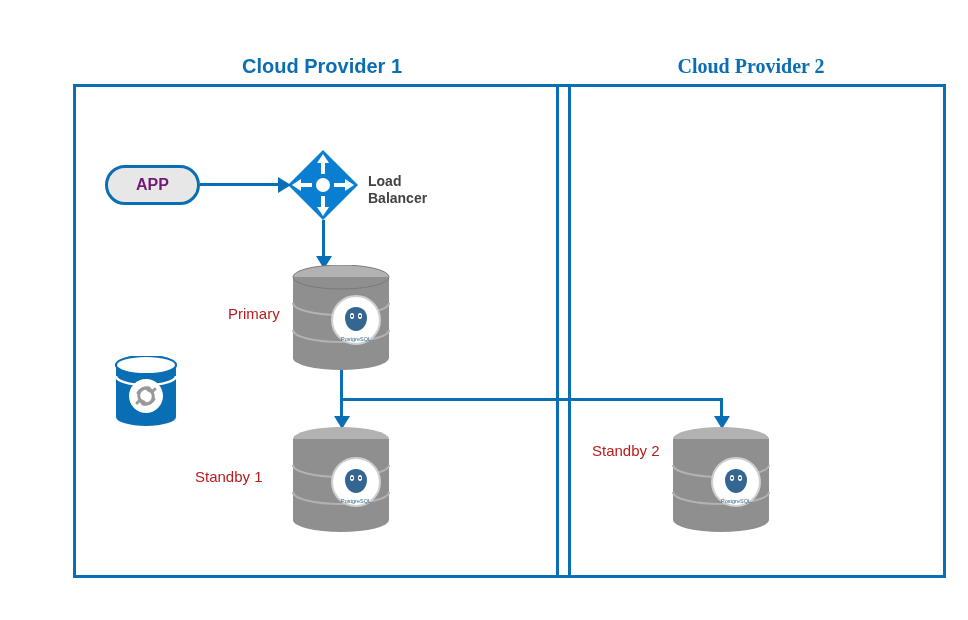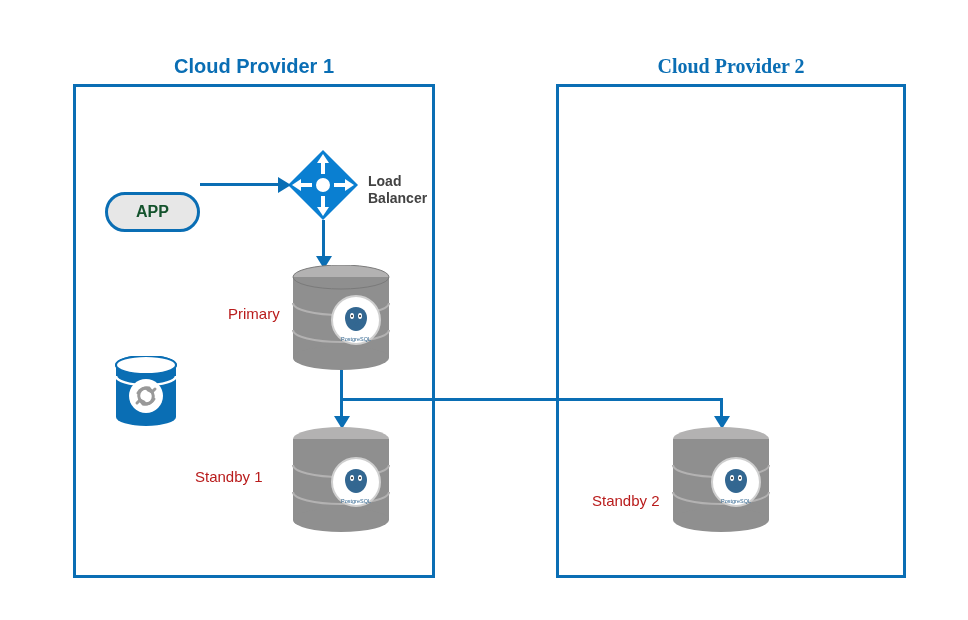--- a/index.html
+++ b/index.html
@@ -21,46 +21,45 @@
     left: 0;
     right: 0;
     text-align: center;
     color: #0a6eb4;
     font-weight: bold;
     font-size: 20px;
   }
   .provider1 {
     left: 73px;
     top: 84px;
-    width: 362px;
+    width: 498px;
     height: 494px;
   }
   .provider2 {
     left: 556px;
     top: 84px;
-    width: 350px;
+    width: 390px;
     height: 494px;
     font-family: Liberation Serif, serif;
   }
   .app-node {
     position: absolute;
     left: 105px;
     top: 165px;
     width: 95px;
     height: 40px;
     background: #e7e7e7;
     border: 3px solid #0a6eb4;
     border-radius: 22px;
     display: flex;
     align-items: center;
     justify-content: center;
-    color: #14532d;
+    color: #701a75;
     font-weight: bold;
     font-size: 16px;
-    margin-top: 27px;
   }
   .lb-diamond {
     position: absolute;
     left: 288px;
     top: 150px;
     width: 70px;
     height: 70px;
   }
   .lb-label {
     position: absolute;
@@ -80,21 +79,21 @@
   .db-standby1 { left: 292px; top: 427px; }
   .db-standby2 { left: 672px; top: 427px; }
   .db-label {
     position: absolute;
     color: #b91c1c;
     font-weight: normal;
     font-size: 15px;
   }
   .label-primary { left: 228px; top: 305px; }
   .label-standby1 { left: 195px; top: 468px; }
-  .label-standby2 { left: 592px; top: 492px; }
+  .label-standby2 { left: 592px; top: 442px; }
   .small-db {
     position: absolute;
     left: 115px;
     top: 356px;
     width: 62px;
     height: 70px;
   }
   .arrow-line {
     position: absolute;
     background: #0a6eb4;

